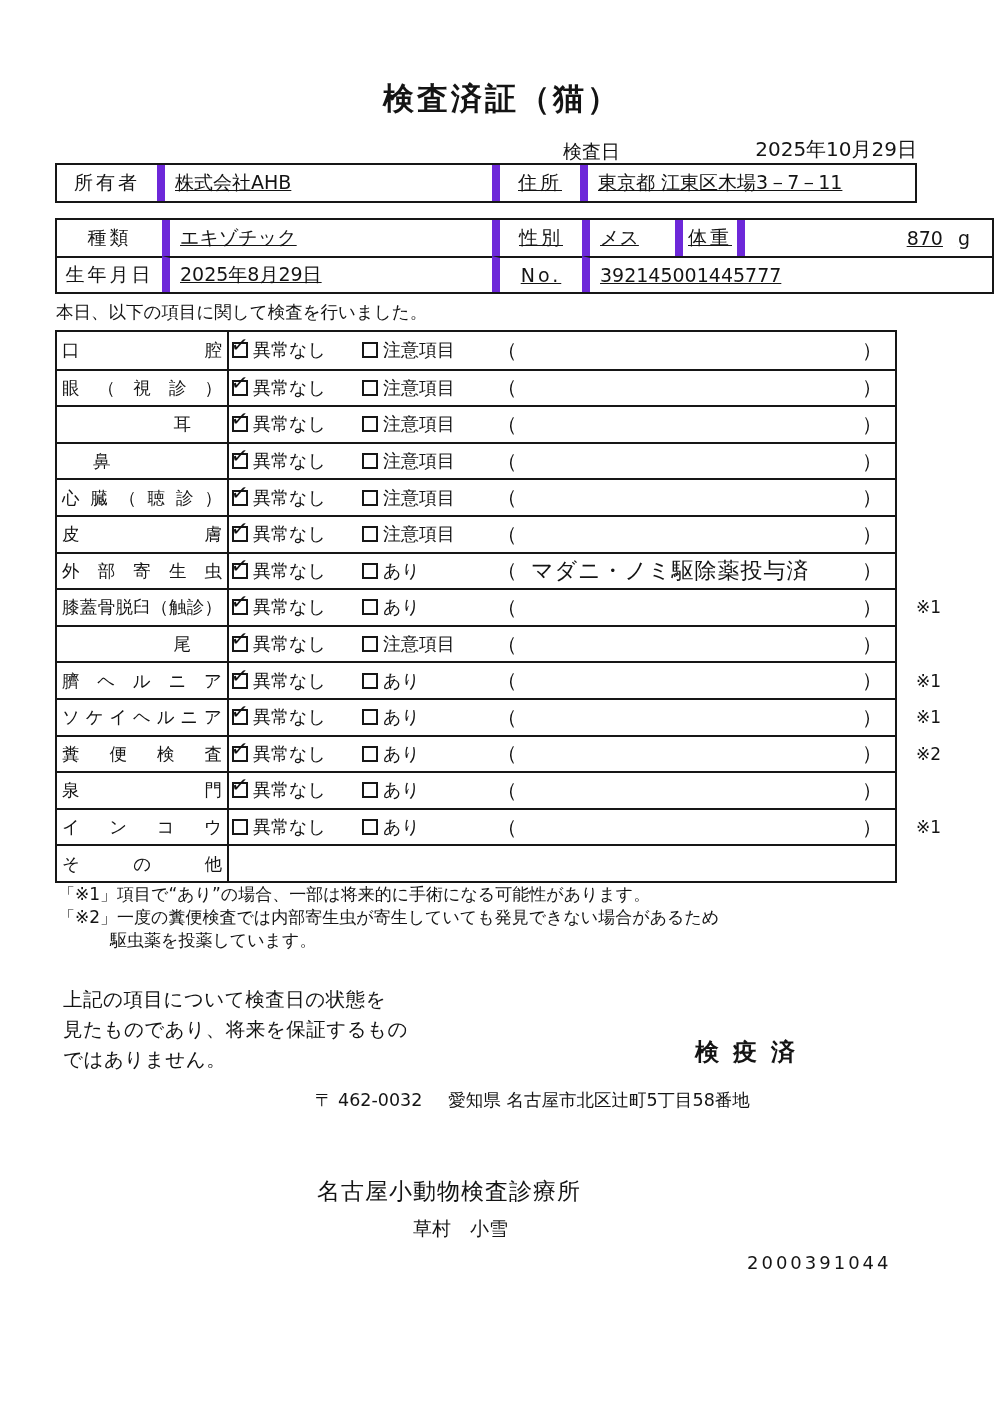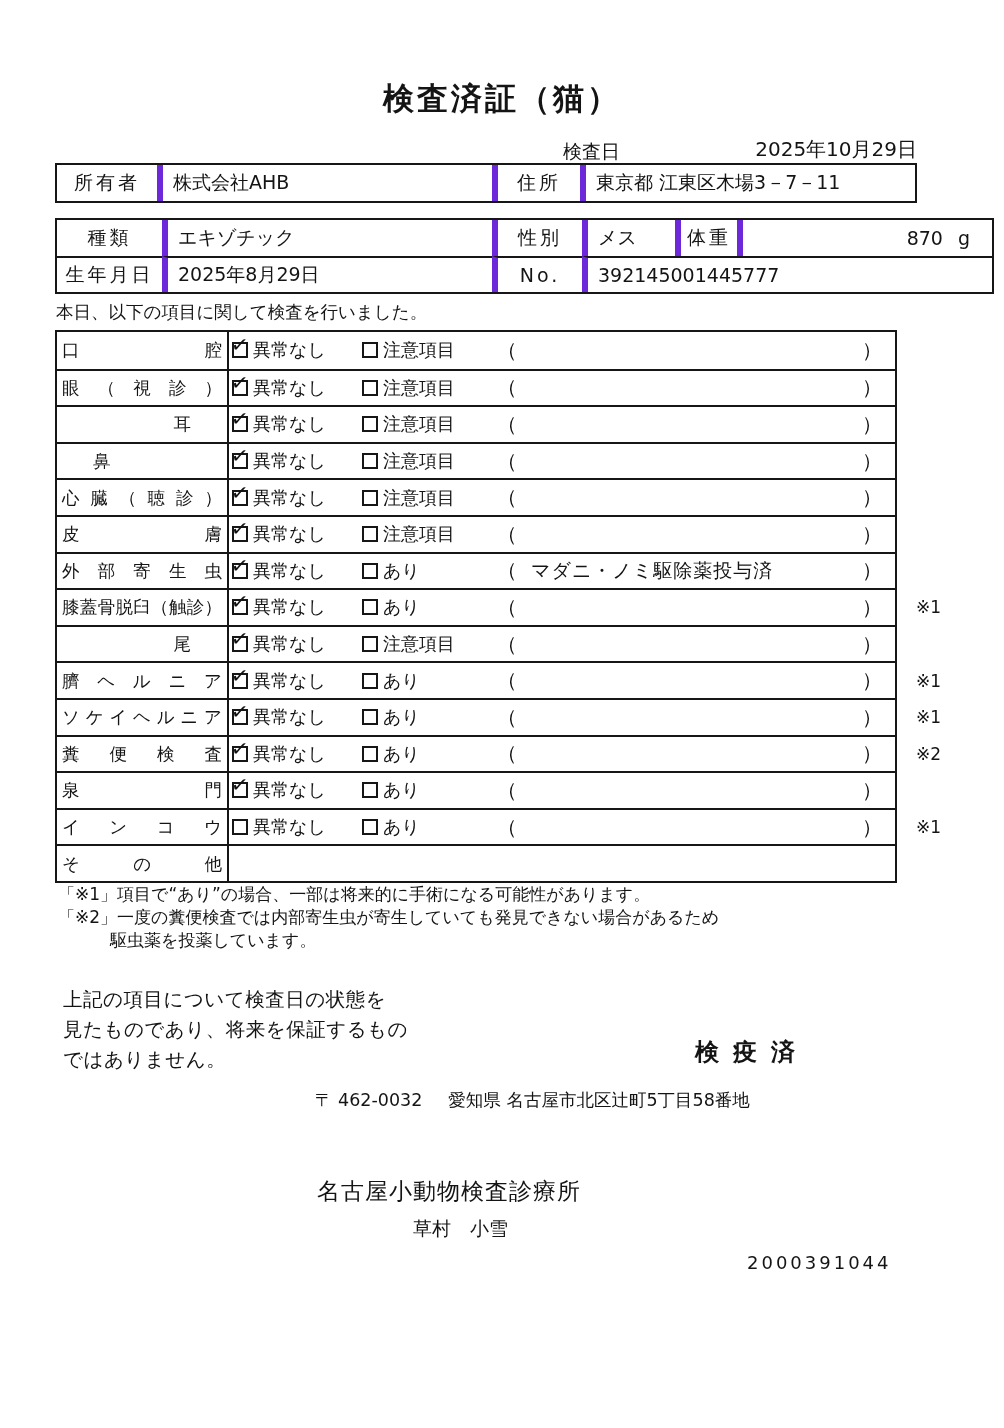--- a/index.html
+++ b/index.html
@@ -13,21 +13,21 @@
     font-size:31px;font-weight:700;letter-spacing:3px;
   }
   .exam-label{position:absolute;left:563px;top:139px;font-size:19px;}
   .exam-value{position:absolute;left:540px;top:136px;width:377px;text-align:right;font-size:20px;}
 
   .dtable{position:absolute;display:grid;border:2px solid #161616;box-sizing:border-box;background:#fff;}
   #owner{left:55px;top:163px;width:862px;grid-template-columns:100px 335px 88px 1fr;grid-auto-rows:36px;}
   #info{left:55px;top:218px;width:939px;grid-template-columns:105px 330px 90px 93px 62px 1fr;grid-auto-rows:36px;}
   .dcell{display:flex;align-items:center;padding:0 10px;font-size:19px;box-sizing:border-box;white-space:nowrap;}
   .dcell.th{justify-content:center;padding:7px;letter-spacing:3px;}
-  .bl{border-left:6px solid #6d28d9;}
+  .bl{border-left:8px solid #6d28d9;text-decoration:underline;}
   .bt{border-top:2px solid #161616;}
   .dcell.wt{justify-content:flex-end;gap:15px;padding-right:22px;}
   .no-span{grid-column:4/7;}
 
   .intro{position:absolute;left:56px;top:300px;font-size:17.5px;}
 
   .inspection-table{
     position:absolute;left:55px;top:330px;width:842px;
     border:2px solid #161616;box-sizing:border-box;background:#fff;
   }
@@ -38,21 +38,21 @@
   .cell.name.pos-r{justify-content:flex-end;padding-right:36px;}
   .cell.name.pos-l{justify-content:flex-start;padding-left:36px;}
   .cell.chk{padding-left:3px;font-size:18px;white-space:nowrap;}
   .cb{width:12px;height:12px;border:2px solid #161616;position:relative;margin-right:5px;flex:none;background:#fff;}
   .cb.checked::before{
     content:"✓";position:absolute;left:-3px;top:-11px;font-size:21px;font-weight:bold;color:#111;
     transform:rotate(6deg);
   }
   .cell.comment{font-size:19px;padding:0 13px 0 6px;}
   .paren{font-size:20px;flex:none;}
-  .ctext{flex:1;padding-left:14px;font-size:19px;letter-spacing:1px;white-space:nowrap;overflow:hidden;}
+  .ctext{flex:1;padding-left:14px;font-size:22px;letter-spacing:1px;white-space:nowrap;overflow:hidden;}
   .merged{grid-column:2/5;}
   .marker{position:absolute;right:-46px;top:50%;transform:translateY(-50%);font-size:17px;white-space:nowrap;}
 
   .notes{position:absolute;left:58px;top:883px;font-size:17px;line-height:23px;}
   .notes .indent{margin-left:52px;}
 
   .disclaimer{position:absolute;left:63px;top:985px;font-size:19.5px;line-height:30px;letter-spacing:0.5px;}
   .stamp{position:absolute;left:695px;top:1036px;font-size:24px;font-weight:600;letter-spacing:14px;white-space:nowrap;text-align:center;}
 
   .postal{position:absolute;left:315px;top:1088px;font-size:17.5px;white-space:nowrap;}

